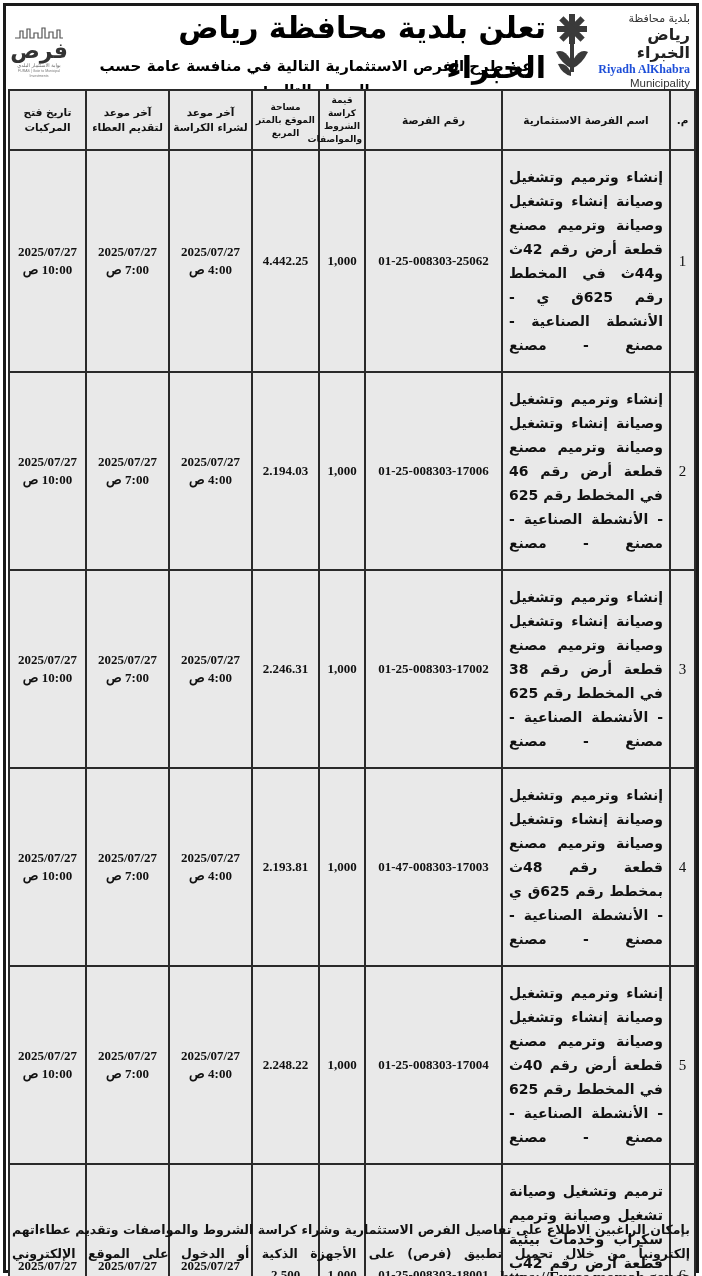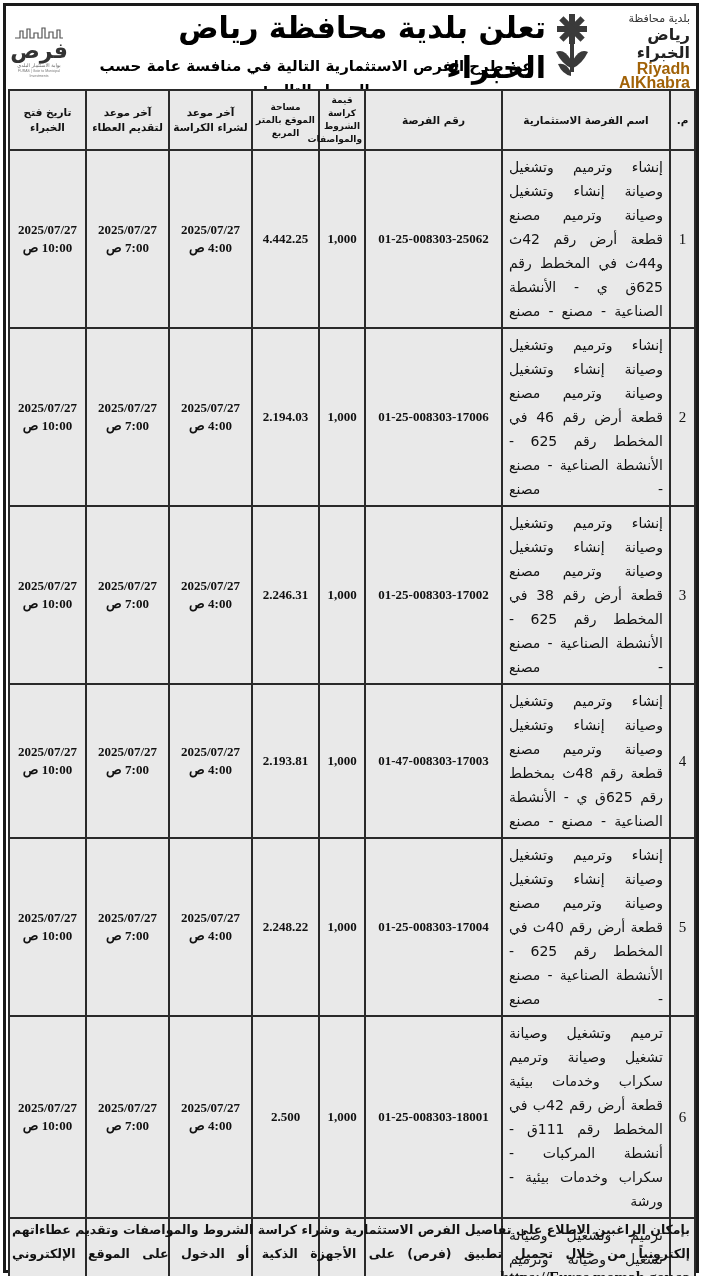--- a/index.html
+++ b/index.html
@@ -11,42 +11,42 @@
     border: 3px solid #1a1a1a; background: #ffffff;
   }
 
   
   .header { position: absolute; left: 0; top: 0; width: 690px; height: 82px; }
   .logo-right { position: absolute; right: 4px; top: 4px; width: 140px; height: 72px; }
   .emblem { position: absolute; right: 102px; top: 2px; width: 36px; height: 66px; }
   .logo-right-text { position: absolute; right: 2px; top: 2px; width: 96px; text-align: right; direction: rtl; }
   .lr-ar1 { font-size: 11px; line-height: 14px; color: #333; }
   .lr-ar2 { font-size: 16px; line-height: 18px; font-weight: bold; color: #222; }
-  .lr-en1 { font-family: Liberation Sans, sans-serif; font-size: 16px; font-weight: bold; line-height: 14px; direction: ltr; color: #a16207; }
+  .lr-en1 { font-family: Liberation Serif, serif; font-size: 12px; font-weight: bold; line-height: 14px; direction: ltr; color: #1d4ed8; }
   .lr-en2 { font-family: "Liberation Sans", sans-serif; font-size: 11.5px; line-height: 14px; direction: ltr; color: #333; }
 
   .title { position: absolute; left: 70px; right: 150px; top: 2px; direction: rtl;
            font-size: 30px; font-weight: bold; color: #000; line-height: 40px; letter-spacing: 0px; }
   .subtitle { position: absolute; left: 80px; right: 150px; top: 48px; text-align: center; direction: rtl;
               font-size: 15px; font-weight: bold; color: #000; line-height: 24px; }
 
   .logo-left { position: absolute; left: 4px; top: 20px; width: 58px; height: 66px; text-align: center; }
   .ll-mark { display: block; margin: 0 auto; }
   .ll-word { font-size: 22px; font-weight: bold; line-height: 22px; color: #333; direction: rtl; }
   .ll-sub1 { font-size: 5px; color: #666; line-height: 7px; direction: rtl; }
   .ll-sub2 { font-family: "Liberation Sans", sans-serif; font-size: 3.5px; color: #777; line-height: 5px; }
 
   
   .tbl { position: absolute; left: 2px; top: 83px; width: 686px; border-collapse: collapse; direction: rtl; table-layout: fixed; }
   .tbl td, .tbl th { border: 2px solid #2a2a2a; background: #e9e9e9; text-align: center; vertical-align: middle; }
   .tbl th { font-size: 10.5px; font-weight: bold; line-height: 15px; height: 60px; padding: 2px; }
   .tbl th.small { font-size: 9px; line-height: 13px; }
   .tbl td { font-family: "Liberation Serif", serif; font-size: 13px; font-weight: bold; }
-  .tbl td.desc { font-family: "DejaVu Sans", sans-serif; font-size: 14px; font-weight: normal; line-height: 24px;
-                 text-align: justify; text-align-last: justify; padding: 4px 6px; direction: rtl; }
+  .tbl td.desc { font-family: "DejaVu Sans", sans-serif; font-size: 14px; font-weight: bold; line-height: 24px;
+                 text-align: justify; text-align-last: justify; padding: 14px 6px; direction: rtl; }
   .tbl td.num { font-size: 15px; font-weight: normal; }
   .tbl td.dt { line-height: 18px; }
   .tbl .r1 td { height: 172px; }
   .tbl .r2 td { height: 147px; }
   .tbl .r3 td { height: 148px; }
   .tbl .r4 td { height: 150px; }
   .tbl .r5 td { height: 160px; }
   .tbl .r6 td { height: 143px; }
   .tbl .r7 td { height: 144px; }
   .tm { display: block; direction: rtl; }
@@ -109,21 +109,21 @@
     </colgroup>
     <thead>
       <tr>
         <th>م.</th>
         <th>اسم الفرصة الاستثمارية</th>
         <th>رقم الفرصة</th>
         <th class="small">قيمة كراسة الشروط والمواصفات</th>
         <th class="small">مساحة الموقع بالمتر المربع</th>
         <th>آخر موعد لشراء الكراسة</th>
         <th>آخر موعد لتقديم العطاء</th>
-        <th>تاريخ فتح الخبراء</th>
+        <th>تاريخ فتح المركبات</th>
       </tr>
     </thead>
     <tbody>
       <tr class="r1">
         <td class="num">1</td>
         <td class="desc">إنشاء وترميم وتشغيل وصيانة إنشاء وتشغيل وصيانة وترميم مصنع قطعة أرض رقم 42ث و44ث في المخطط رقم 625ق ي - الأنشطة الصناعية - مصنع - مصنع</td>
         <td>01-25-008303-25062</td>
         <td>1,000</td>
         <td>4.442.25</td>
         <td class="dt">

